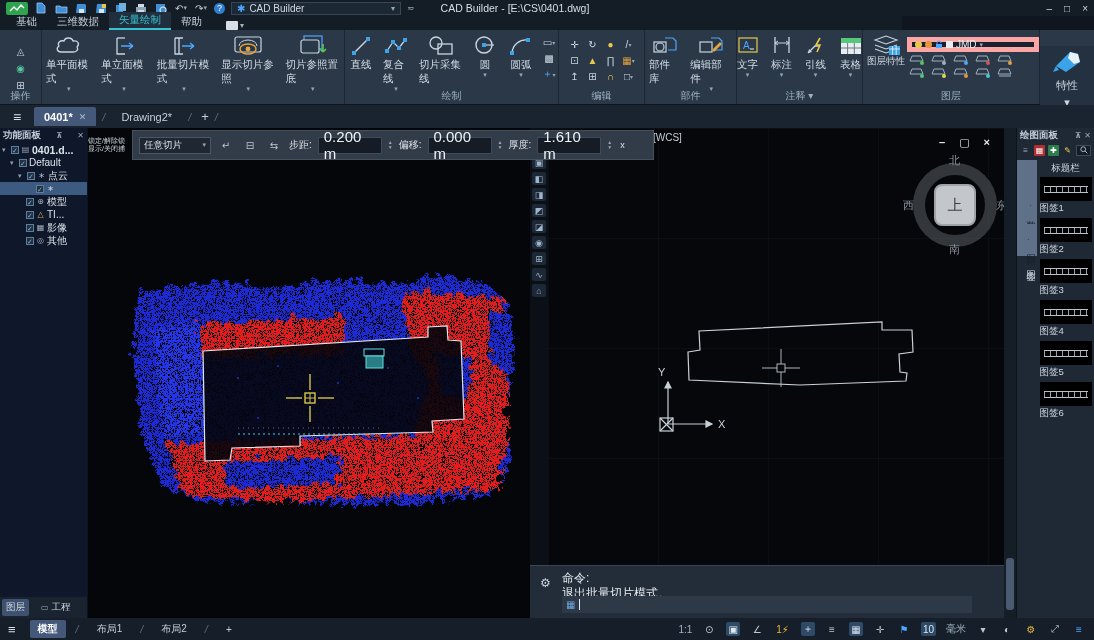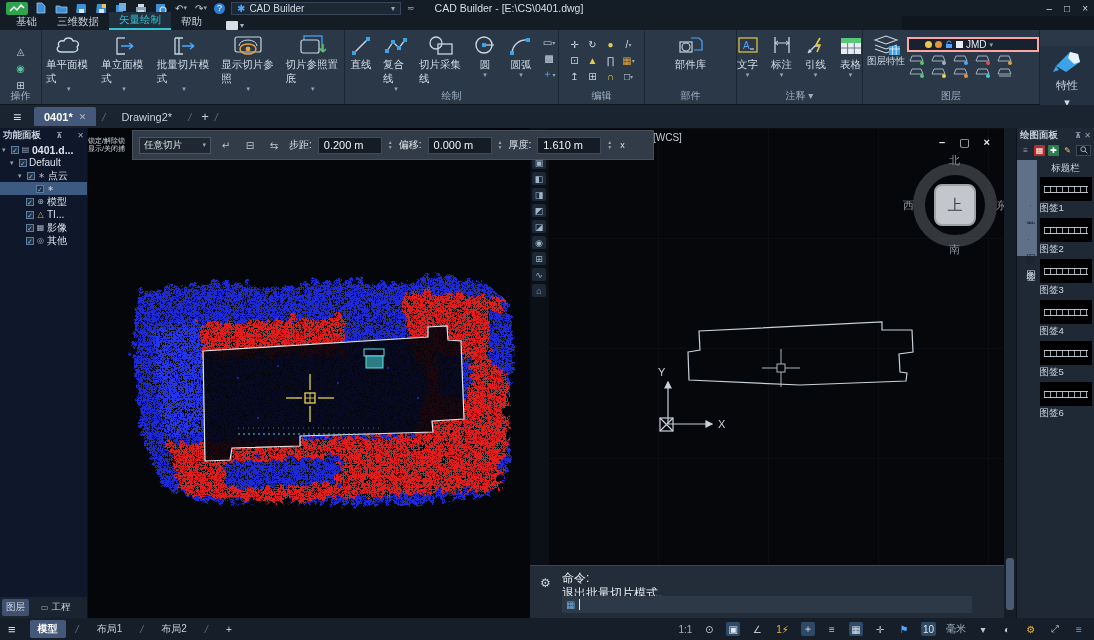--- a/index.html
+++ b/index.html
@@ -7,21 +7,21 @@
   body { font-family:"Liberation Sans","DejaVu Sans",sans-serif; }
   #app { position:relative; width:1094px; height:640px; overflow:hidden; background:#10161f; color:#cfd8e2; font-size:11px; }
 
   
   #titlebar { position:absolute; left:0; top:0; width:1094px; height:16px; background:#141c26; display:flex; align-items:center; gap:6px; padding:0 6px; }
   .logo { width:22px; height:13px; background:#2ea44f; border-radius:2px; display:flex; align-items:center; justify-content:center; }
   .qa-ic { width:14px; height:12px; display:inline-flex; align-items:center; justify-content:center; color:#b9c8d6; font-size:10px; }
   .qa-ic svg { display:block; }
   .ws-select { display:flex; align-items:center; gap:4px; background:#1d2835; border:1px solid #36455a; height:13px; padding:0 5px; min-width:170px; color:#cfd8e2; font-size:10px; }
   .ws-select .gear { color:#4da6ff; font-size:10px; }
-  .win-title { margin-left:14px; color:#d6dee8; font-size:10.5px; }
+  .win-title { margin-left:20px; color:#d6dee8; font-size:10.5px; }
   .win-ctrls { margin-left:auto; display:flex; gap:12px; color:#cfd8e2; font-size:10px; }
 
   
   #menubar { position:absolute; left:0; top:16px; width:902px; height:14px; background:#141c26; display:flex; align-items:flex-end; gap:0; padding-left:6px; }
   .mtab { padding:1px 10px; font-size:10.5px; color:#c4cfda; }
   .mtab.active { color:#35c3cf; background:#202e3d; border-bottom:2px solid #35c3cf; }
   .m-extra { margin-left:14px; display:flex; align-items:center; gap:2px; color:#9fb0c0; font-size:8px; }
   .m-extra .bx { width:12px; height:9px; background:#d7dee6; border-radius:1px; display:inline-block; }
 
   
@@ -30,21 +30,21 @@
   .rgroup .glabel { position:absolute; left:0; right:0; bottom:1px; text-align:center; font-size:10px; color:#9db0c2; }
   .rbody { flex:1; display:flex; align-items:flex-start; justify-content:center; gap:2px; padding-top:3px; }
   .rbtn { display:flex; flex-direction:column; align-items:center; color:#d3dce6; font-size:10.5px; padding:1px 4px; }
   .rbtn .caret { font-size:7px; color:#93a5b8; line-height:5px; }
   .ic { display:block; }
   .smallcol { display:flex; flex-direction:column; gap:2px; padding-top:2px; }
   .sic { width:18px; height:14px; display:flex; align-items:center; justify-content:center; color:#c9d6e2; font-size:10px; }
   .editgrid { display:grid; grid-template-columns:repeat(4,17px); grid-auto-rows:15px; gap:1px; padding-top:4px; }
   .eg { display:flex; align-items:center; justify-content:center; font-size:10px; color:#c9d6e2; }
   .layer-right { display:flex; flex-direction:column; gap:2px; padding-top:4px; }
-  .layer-select { display:flex; align-items:center; gap:3px; width:132px; height:15px; background:#18222e; border:2px solid #fca5a5; padding:0 16px; font-size:10px; color:#e3eaf1; }
+  .layer-select { display:flex; align-items:center; gap:3px; width:132px; height:15px; background:#18222e; border:5px solid #fca5a5; padding:0 3px; font-size:10px; color:#e3eaf1; }
   .dot { width:7px; height:7px; border-radius:50%; display:inline-block; }
   .sq { width:7px; height:7px; background:#e8edf2; display:inline-block; }
   .lyr-row { display:flex; gap:7px; padding-left:2px; }
   .props-btn { display:flex; flex-direction:column; align-items:center; justify-content:center; background:#243140; height:100%; width:54px; }
 
   
   #tabbar { position:absolute; left:0; top:105px; width:1094px; height:23px; background:#1a2430; display:flex; align-items:center; }
   .burger { width:34px; text-align:center; color:#d6dee8; font-size:14px; }
   .dtab { height:19px; display:flex; align-items:center; gap:6px; padding:0 10px; font-size:11px; color:#c4cfda; }
   .dtab.active { background:#44597a; color:#fff; font-weight:bold; border-radius:2px 2px 0 0; }
@@ -86,21 +86,21 @@
   .ccent { position:absolute; left:29px; top:29px; width:42px; height:42px; background:#c3c7cc; border:2px solid #9da3a9; border-radius:8px; display:flex; align-items:center; justify-content:center; color:#3a3f45; font-size:15px; }
 
   
   #slicebar { position:absolute; left:88px; top:2px; width:566px; height:30px; display:flex; z-index:10; }
   .slb-lbl { width:44px; display:flex; flex-direction:column; justify-content:center; font-size:7px; color:#cdd6e0; line-height:8px; white-space:nowrap; overflow:hidden; }
   .slb-panel { flex:1; background:#323b48; border:1px solid #45505e; display:flex; align-items:center; gap:6px; padding:0 6px; }
   .slb-select { width:72px; height:17px; background:#1f2733; border:1px solid #4a5668; color:#dbe3ea; font-size:9.5px; display:flex; align-items:center; padding:0 4px; gap:4px; }
   .slb-select .sv { flex:1; }
   .slb-ic { width:18px; text-align:center; color:#b9c6d2; font-size:10px; }
   .fld-lbl { font-size:10px; color:#dbe3ea; }
-  .fld { width:64px; height:17px; background:#151c26; border:1px solid #3c4a5c; color:#eef3f7; font-size:11px; display:flex; align-items:center; padding:0 5px; }
+  .fld { width:64px; height:17px; background:#151c26; border:1px solid #3c4a5c; color:#eef3f7; font-size:15px; display:flex; align-items:center; padding:0 5px; }
   .spin { display:flex; flex-direction:column; font-size:5px; color:#93a5b8; line-height:5px; }
   .slb-close { margin-left:2px; color:#dbe3ea; font-size:9px; }
 
   
   #command { position:absolute; left:530px; top:437px; width:474px; height:53px; background:#232d39; border-top:1px solid #3a4656; }
   .cmd-gear { position:absolute; left:10px; top:10px; color:#c9d3de; font-size:12px; }
   .cmd-lines { position:absolute; left:32px; top:5px; color:#e6ecf2; font-size:12px; line-height:15px; }
   .cmd-input { position:absolute; left:32px; bottom:5px; width:410px; height:17px; background:#2e3947; display:flex; align-items:center; gap:4px; padding:0 4px; }
   .cmd-input .mic { color:#6fa7d8; font-size:10px; }
   .caret-bar { width:1px; height:11px; background:#e6ecf2; }
@@ -356,20 +356,29 @@
       <div class="rbody">
         <span class="rbtn">
           <svg class="ic" width="28" height="24">
               <rect x="3" y="8" width="12" height="10" fill="none" stroke="#c9d6e2" stroke-width="1.2"></rect>
               <circle cx="9" cy="13" r="4" fill="none" stroke="#c9d6e2" stroke-width="1.1"></circle>
               <path d="M14,4 h8 l3,3 v9 h-8" fill="none" stroke="#4da6ff" stroke-width="1.2"></path>
             </svg>
           <span>部件库</span>
             <span class="caret">&nbsp;</span>
         </span>
+        <span class="rbtn">
+          <svg class="ic" width="28" height="24">
+              <rect x="3" y="8" width="12" height="10" fill="none" stroke="#c9d6e2" stroke-width="1.2"></rect>
+              <path d="M14,4 h8 l3,3 v9 h-8" fill="none" stroke="#4da6ff" stroke-width="1.2"></path>
+              <path d="M15,16 l8,-8 l2,2 l-8,8 z" fill="#e8a33d"></path>
+            </svg>
+          <span>编辑部件</span>
+            <span class="caret">▾</span>
+        </span>
       </div>
       <span class="glabel">部件</span>
     </div>
 
     <div class="rgroup" style="width:126px">
       <div class="rbody">
         <span class="rbtn">
           <svg class="ic" width="24" height="24">
               <rect x="3" y="4" width="18" height="14" fill="none" stroke="#e8c84d" stroke-width="1.2"></rect>
               <text x="7" y="15" fill="#4da6ff" font-size="10" font-family="Liberation Sans">A</text>

